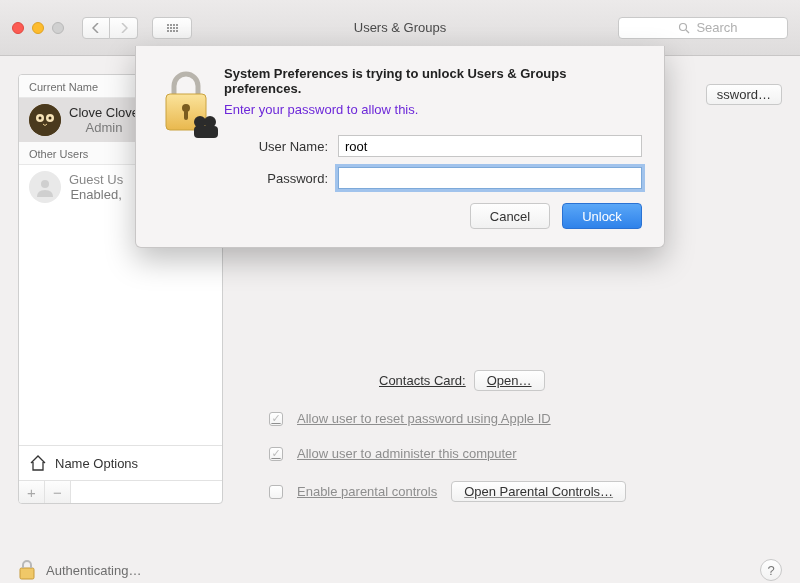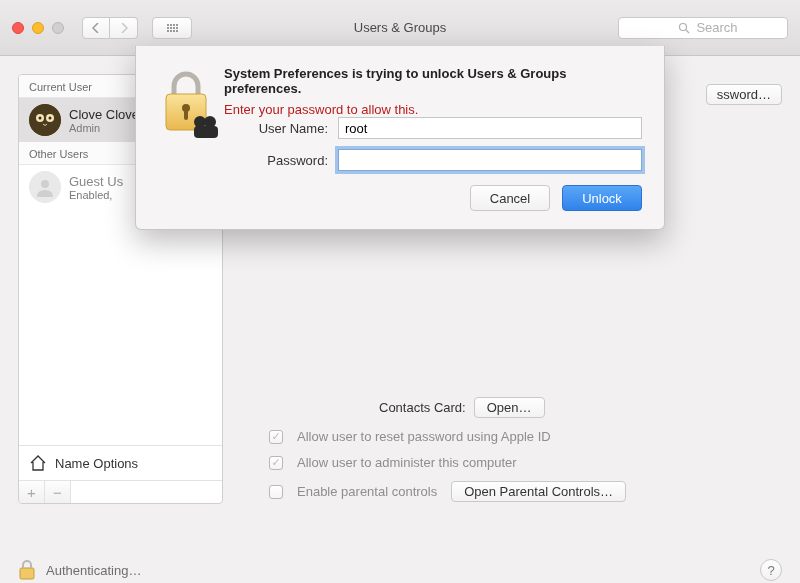--- a/index.html
+++ b/index.html
@@ -110,21 +110,21 @@
     display: flex; align-items: center; justify-content: center;
     color: #f9e9c7;
     overflow: hidden;
   }
   .guest-avatar {
     width: 32px; height: 32px; border-radius: 50%;
     background: #e9e9e9;
     display:flex; align-items:center; justify-content:center;
   }
   .user-name { font-size: 13px; color: #2b2b2b; }
-  .user-sub { font-size: 11px; color: #7a7a7a; }
+  .user-sub { font-size: 13px; color: #7a7a7a; text-align: center; }
   .login-options {
     margin-top: auto;
     border-top: 1px solid #e2e2e2;
     padding: 8px 10px;
     display: flex; align-items: center; gap: 8px;
     font-size: 13px;
   }
   .pm-row {
     display: flex; border-top: 1px solid #e2e2e2;
   }
@@ -151,21 +151,21 @@
     align-self: flex-end;
     margin-top: -50px;
     padding: 2px 10px;
     background: linear-gradient(#fefefe,#f2f2f2);
     border: 1px solid #c9c9c9;
     border-radius: 4px;
     font-size: 13px;
     color: #333;
   }
   .spacer { flex: 1; }
-  .row { display: flex; align-items: center; gap: 8px; font-size: 13px; color: #8e8e8e; margin: 1px 0 2px 30px;}
+  .row { display: flex; align-items: center; gap: 8px; font-size: 13px; color: #8e8e8e; margin: 10px 0 2px 30px; text-decoration: underline;}
   .row.active { color: #333; }
   .row label { display:flex; align-items:center; gap:14px;}
   .open-btn {
     padding: 2px 12px;
     background: linear-gradient(#fefefe,#f2f2f2);
     border: 1px solid #c9c9c9;
     border-radius: 4px;
     font-size: 13px;
     color: #333;
   }
@@ -210,21 +210,21 @@
     border: 1px solid #c8c6c6;
     border-top: none;
     border-radius: 0 0 6px 6px;
     box-shadow: 0 12px 30px rgba(0,0,0,0.25);
     padding: 20px 22px 18px 18px;
   }
   .sheet-body { display: flex; }
   .lock-icon-big { width: 70px; flex-shrink: 0; display:flex; align-items:flex-start; justify-content:center; }
   .sheet-text { flex: 1; }
   .sheet-title { font-weight: 700; font-size: 13px; margin-bottom: 6px; color: #222;}
-  .sheet-sub { font-size: 13px; color: #b91c1c; }
+  .sheet-sub { font-size: 13px; color: #6d28d9; margin-bottom: 18px; }
   .form-row { display: flex; align-items: center; margin-bottom: 10px; }
   .form-row label { width: 104px; text-align: right; font-size: 13px; margin-right: 10px; color:#333;}
   .form-row input {
     flex: 1;
     height: 22px;
     padding: 2px 6px;
     font-size: 13px;
     border: 1px solid #c6c6c6;
     background: #fff;
   }
@@ -291,21 +291,21 @@
         <circle cx="5" cy="5" r="3.5" stroke="#b0b0b0" stroke-width="1.2" fill="none"></circle>
         <line x1="8" y1="8" x2="11" y2="11" stroke="#b0b0b0" stroke-width="1.2"></line>
       </svg>
     <span>Search</span>
   </div>
 </div>
 
 <div class="content">
   <div class="panel">
     <div class="sidebar">
-      <div class="section-header">Current User</div>
+      <div class="section-header">Current Name</div>
       <div class="user-row selected">
         <div class="avatar">
           <svg width="32" height="32" viewBox="0 0 32 32">
               <circle cx="16" cy="16" r="16" fill="#4a3a1e"></circle>
               <circle cx="11" cy="14" r="4" fill="#f6e3b7"></circle>
               <circle cx="21" cy="14" r="4" fill="#f6e3b7"></circle>
               <circle cx="11" cy="14" r="1.5" fill="#3a2a12"></circle>
               <circle cx="21" cy="14" r="1.5" fill="#3a2a12"></circle>
               <path d="M14 20 Q16 23 18 20" stroke="#e9ce93" stroke-width="1" fill="none"></path>
             </svg>

